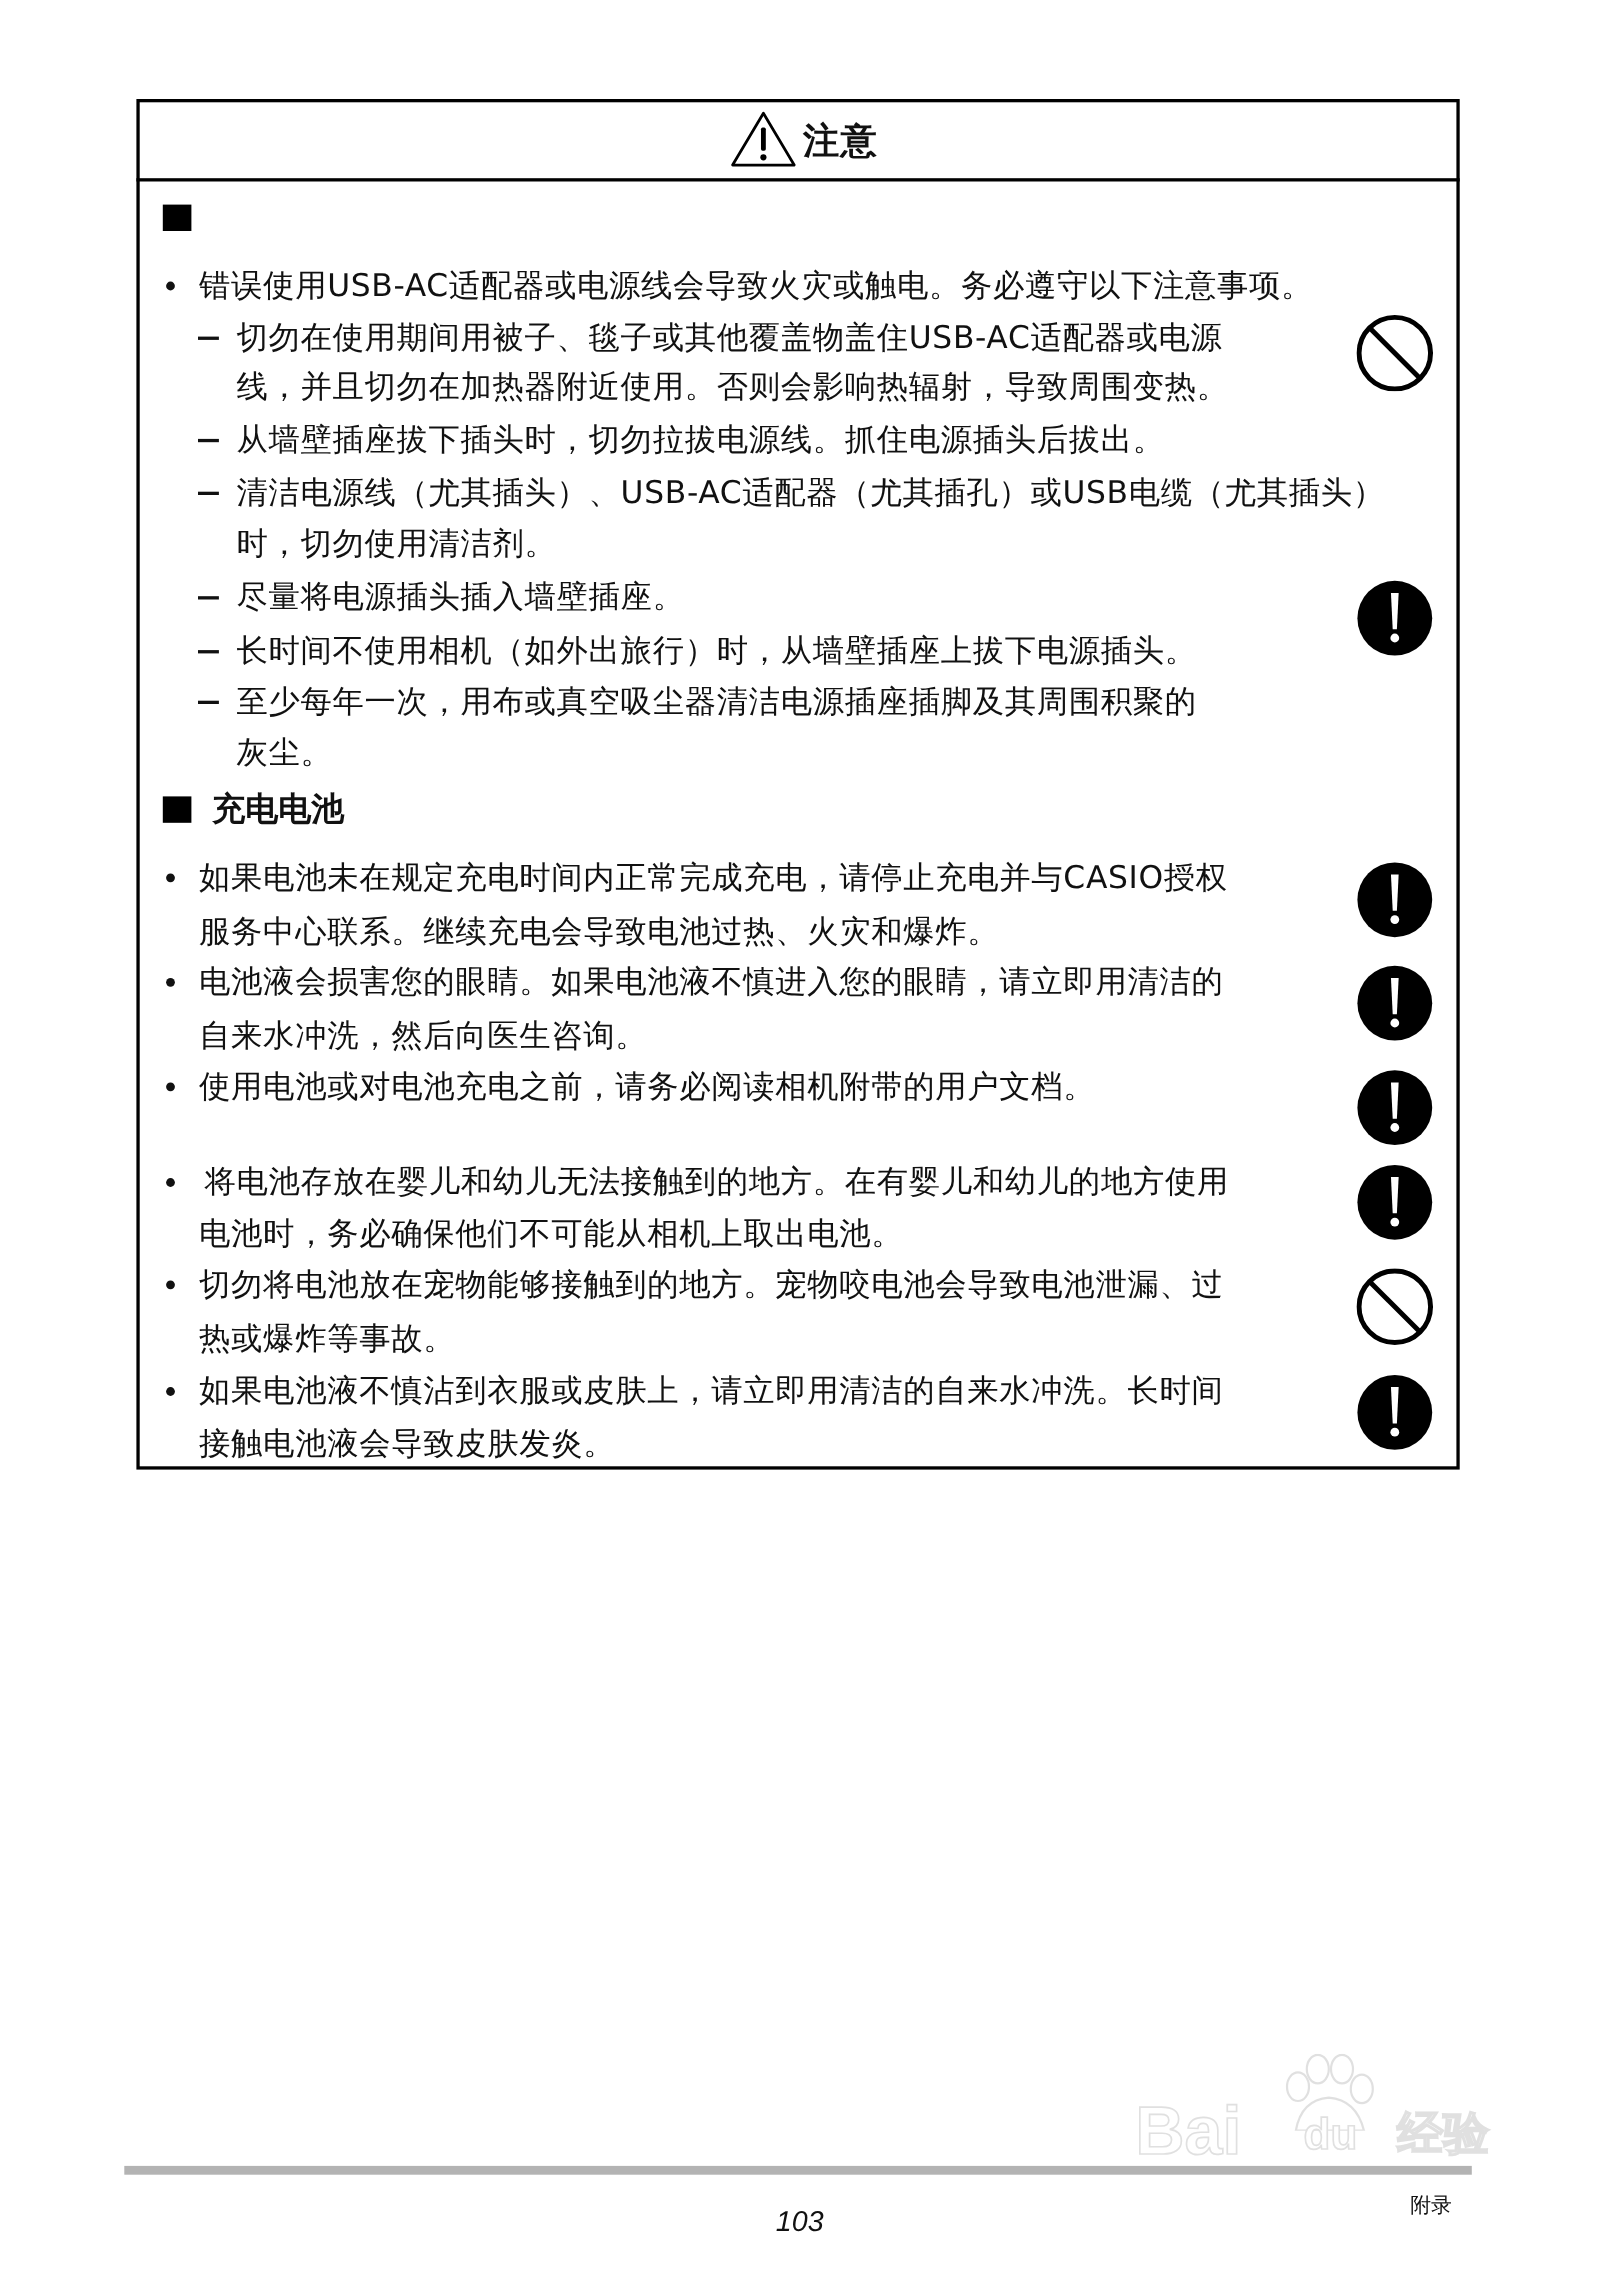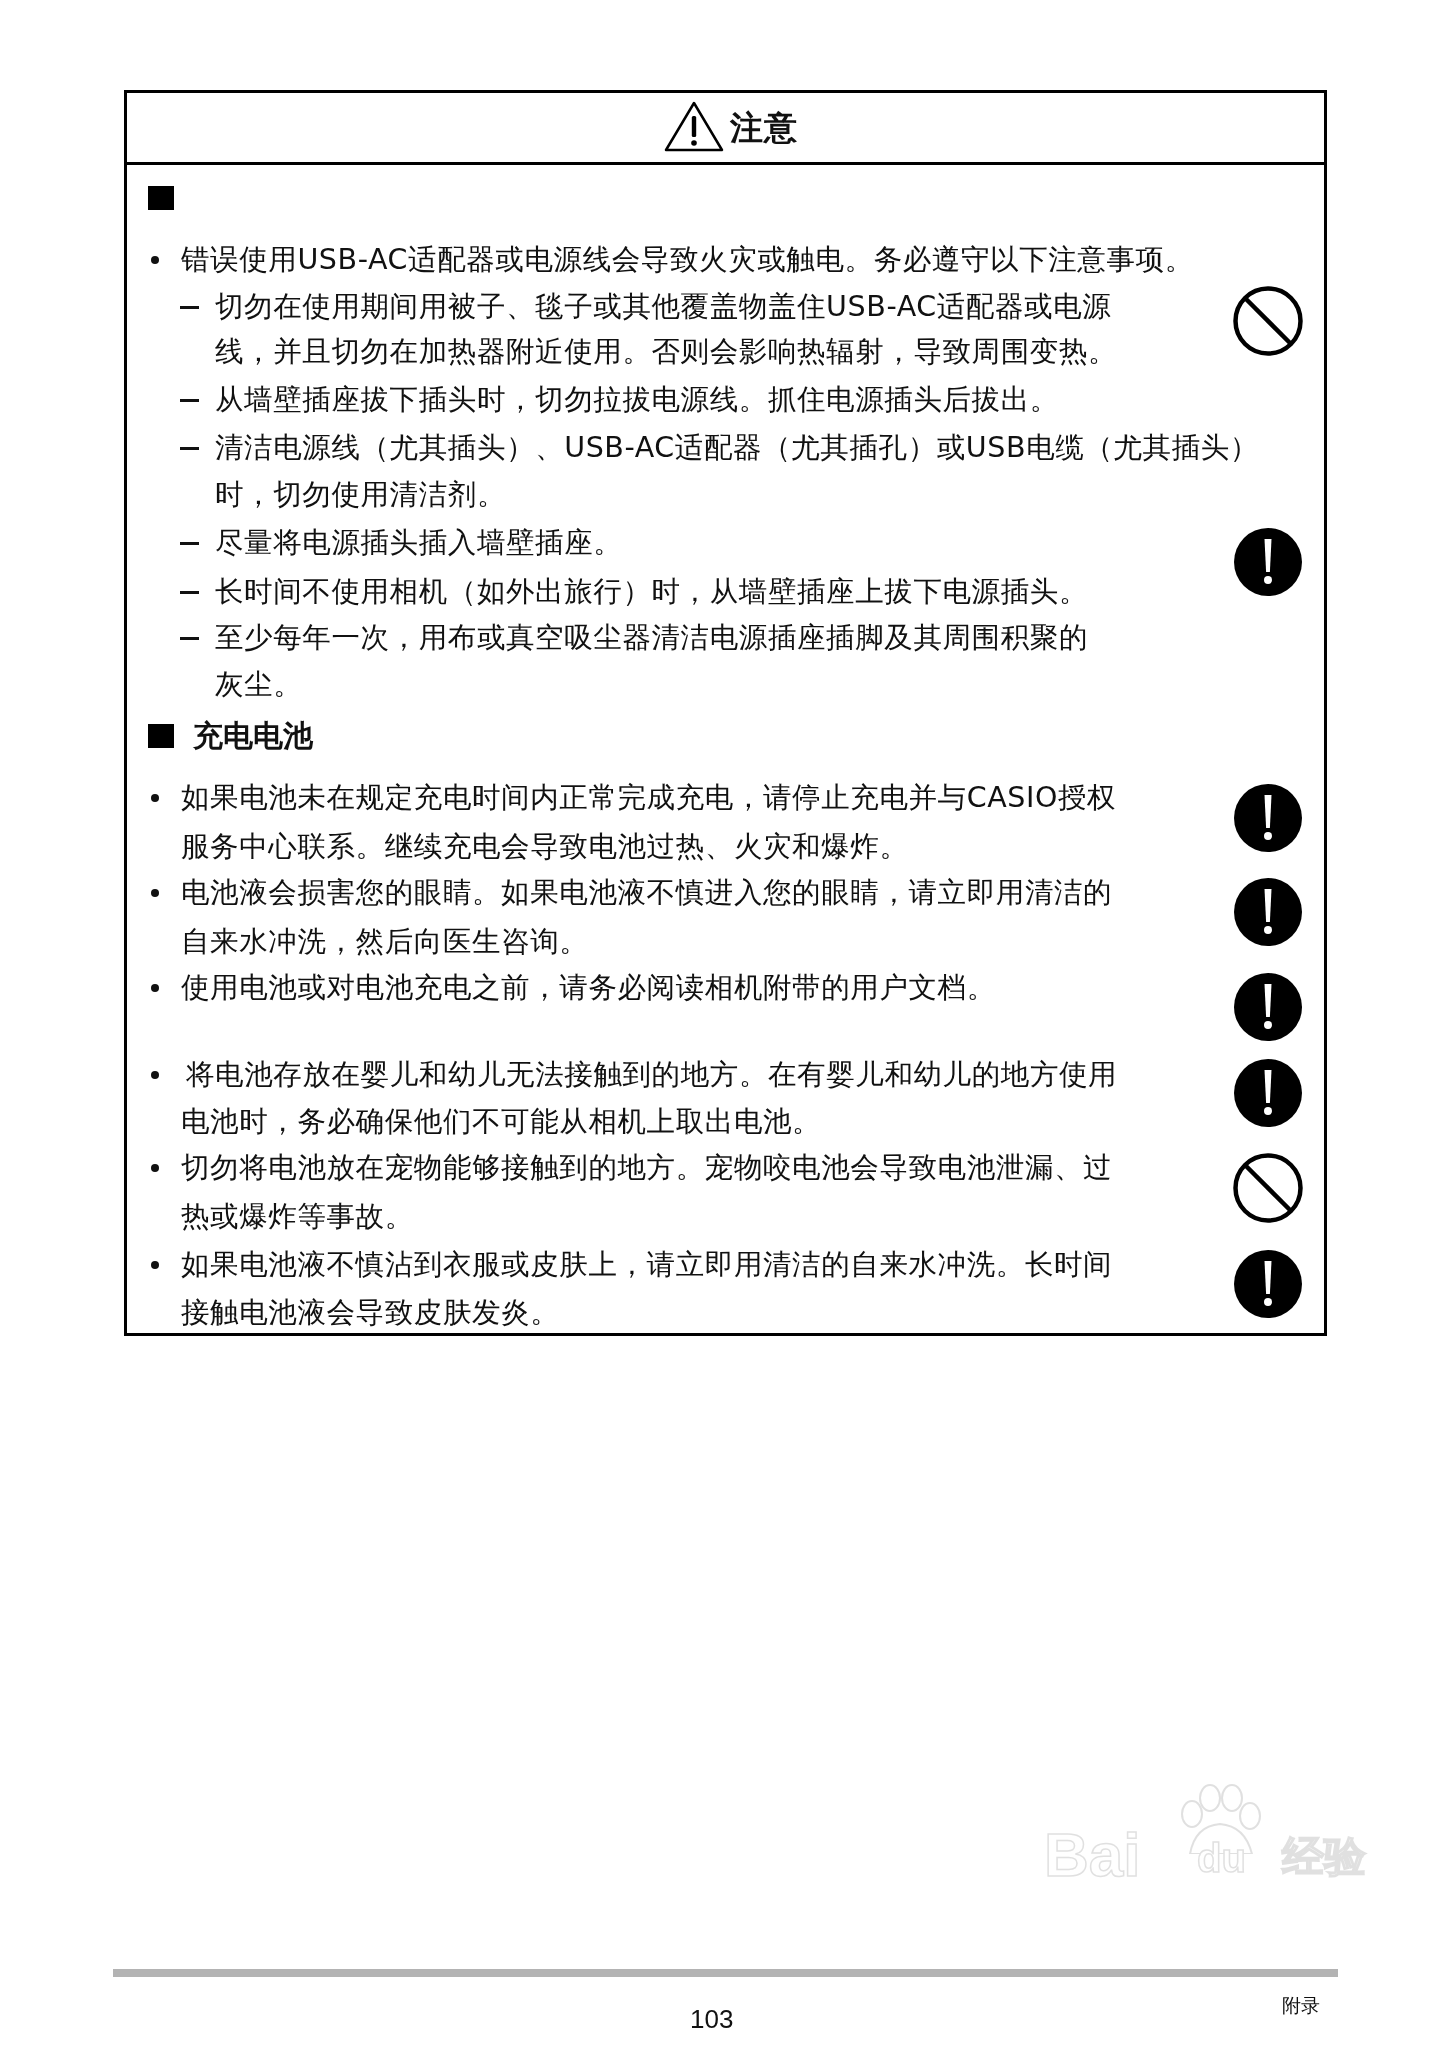--- a/index.html
+++ b/index.html
@@ -12,24 +12,24 @@
   .header-title { position: absolute; left: 730px; top: 108px; font-size: 33px; font-weight: bold;
                   line-height: 40px; letter-spacing: 1px; text-align: right; }
   .heading { position: absolute; left: 148px; font-weight: bold; font-size: 30px; line-height: 36px;
              display: flex; align-items: center; white-space: nowrap; }
   .heading .sq { width: 26px; height: 24px; background: #000; margin-right: 19px; display: inline-block; }
   .line { position: absolute; font-size: 28.5px; line-height: 36px; white-space: nowrap; letter-spacing: 0.6px; }
   .bullet-dot { position: absolute; left: 151px; width: 8px; height: 8px; border-radius: 50%; background: #111; }
   .dash { position: absolute; left: 180px; width: 19px; height: 3px; background: #111; }
   .icon { position: absolute; left: 1233px; width: 70px; height: 70px; }
   .footer-rule { position: absolute; left: 113px; top: 1969px; width: 1225px; height: 8px; background: #b3b3b3; }
-  .page-num { position: absolute; left: 690px; top: 2004px; width: 74px; text-align: left;
-              font-family: "Liberation Sans", sans-serif; font-size: 26px; line-height: 30px; }
+  .page-num { position: absolute; left: 690px; top: 2004px; width: 74px; text-align: center;
+              font-family: "Liberation Sans", sans-serif; font-size: 26px; line-height: 30px; font-style: italic; }
   .section-label { position: absolute; left: 1282px; top: 1994px; font-size: 19px; line-height: 22px; text-align: center; }
-  .watermark { position: absolute; left: 1030px; top: 1784px; width: 330px; height: 165px; opacity: 0.55; margin-left: 12px; }
+  .watermark { position: absolute; left: 1030px; top: 1867px; width: 330px; height: 165px; opacity: 0.55; }
   .wm-text { position: absolute; font-family: "Liberation Sans", sans-serif; color: #ffffff;
              -webkit-text-stroke: 1.5px #c8c8c8; font-weight: bold; white-space: nowrap; }
 </style>
 </head>
 <body>
 
 <div class="box"></div>
 <div class="header-divider"></div>
 
 <svg class="warn-tri" viewBox="0 0 60 51">

